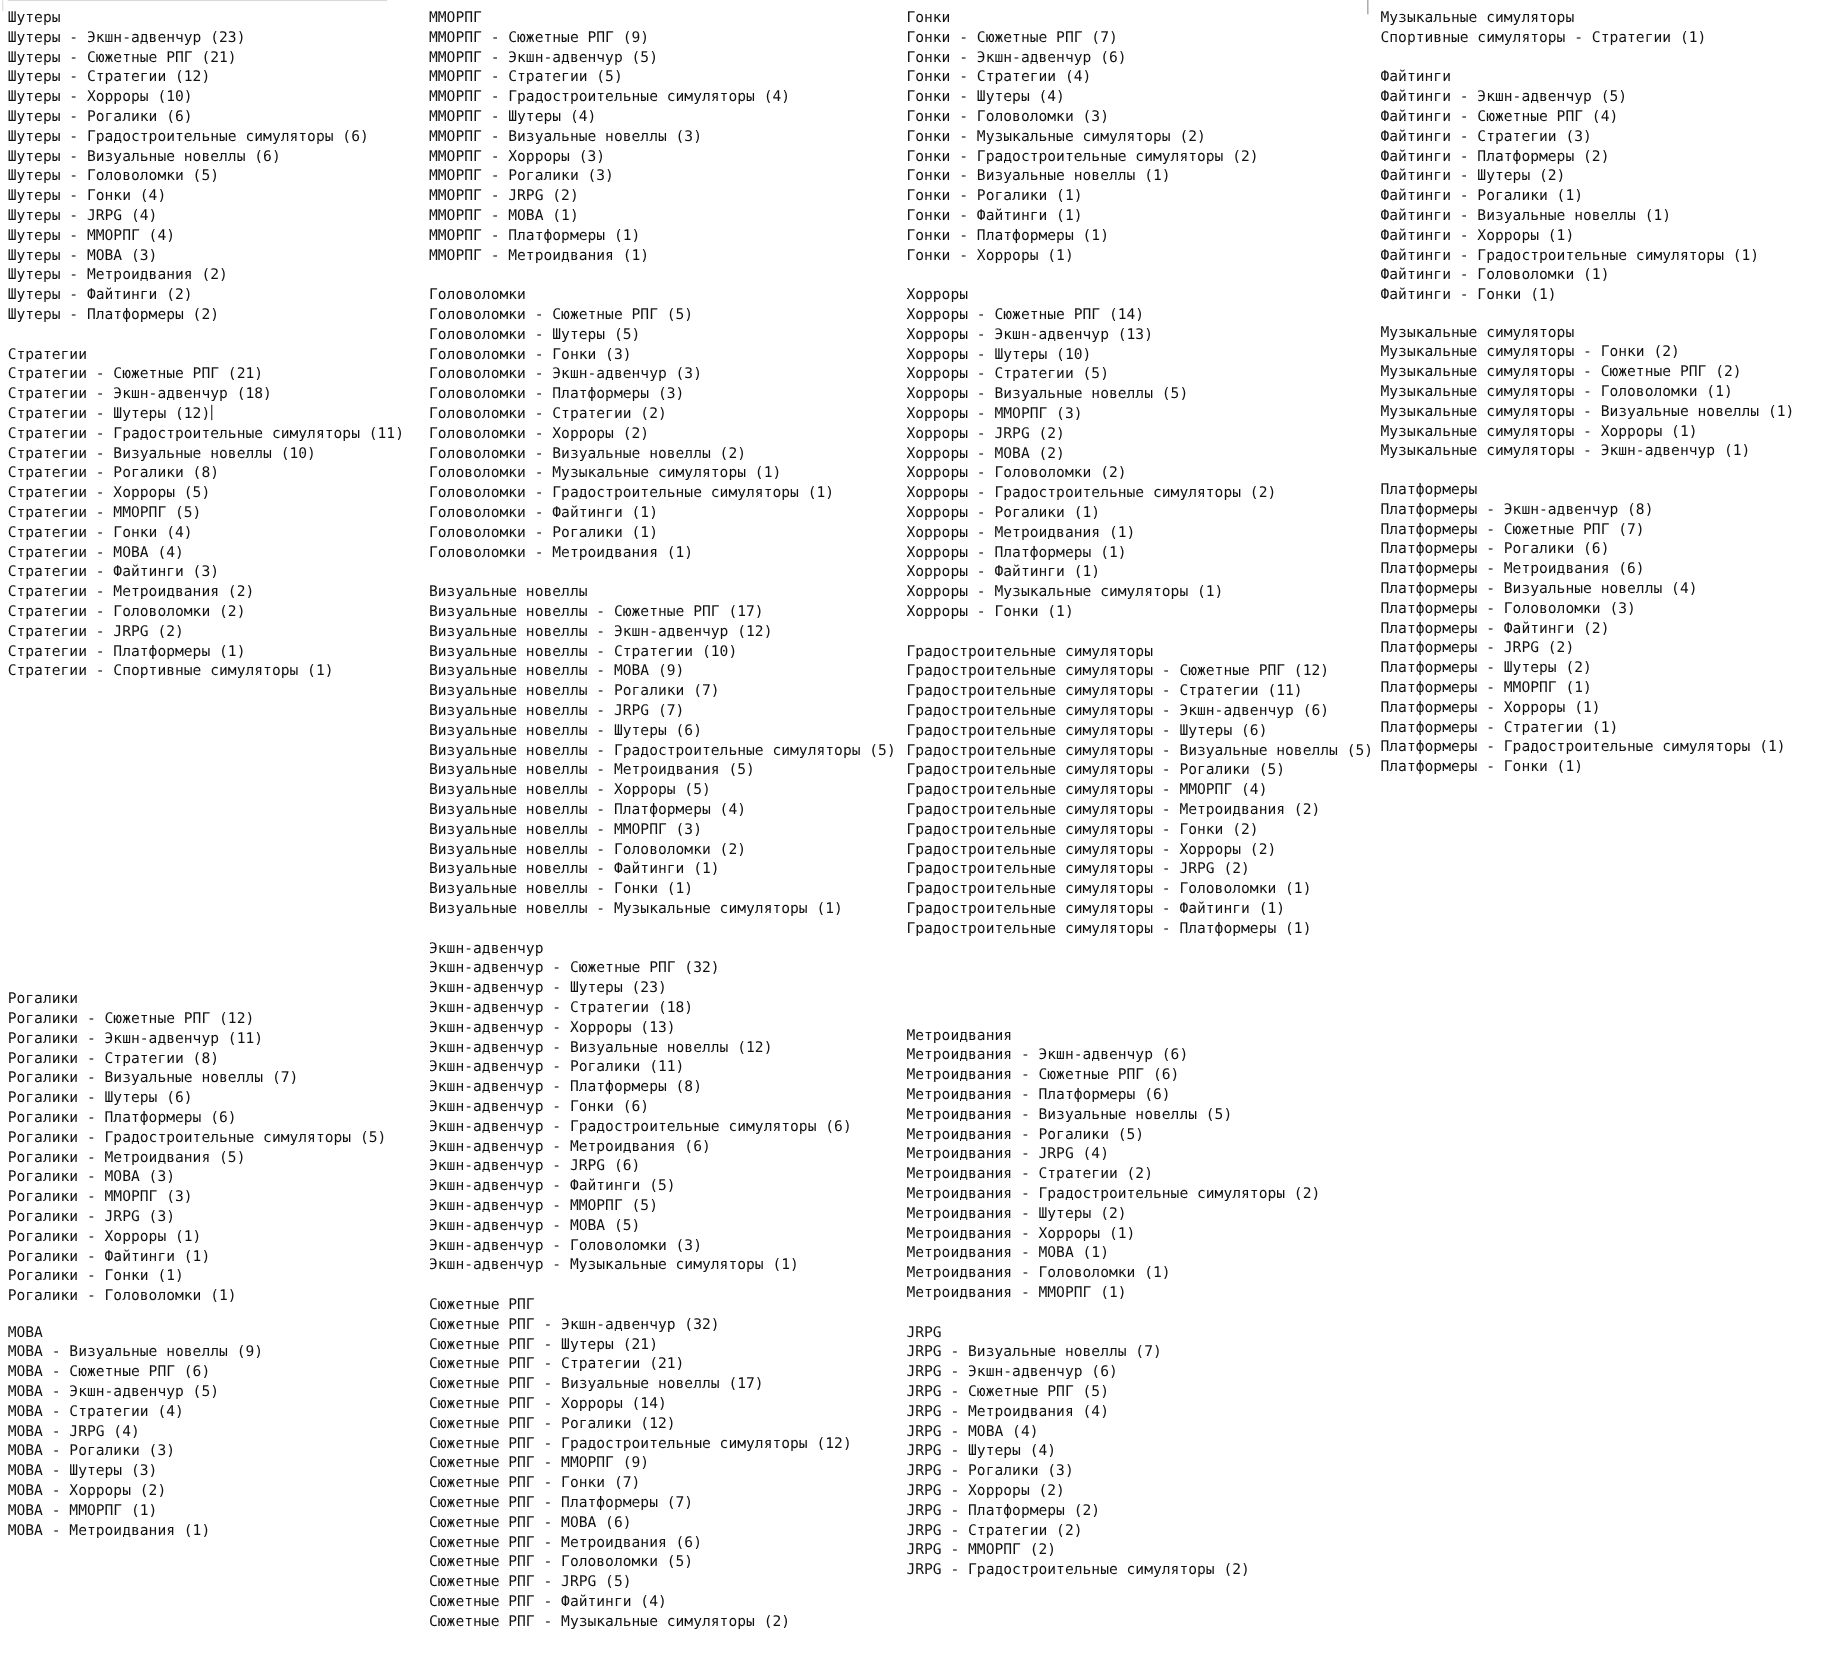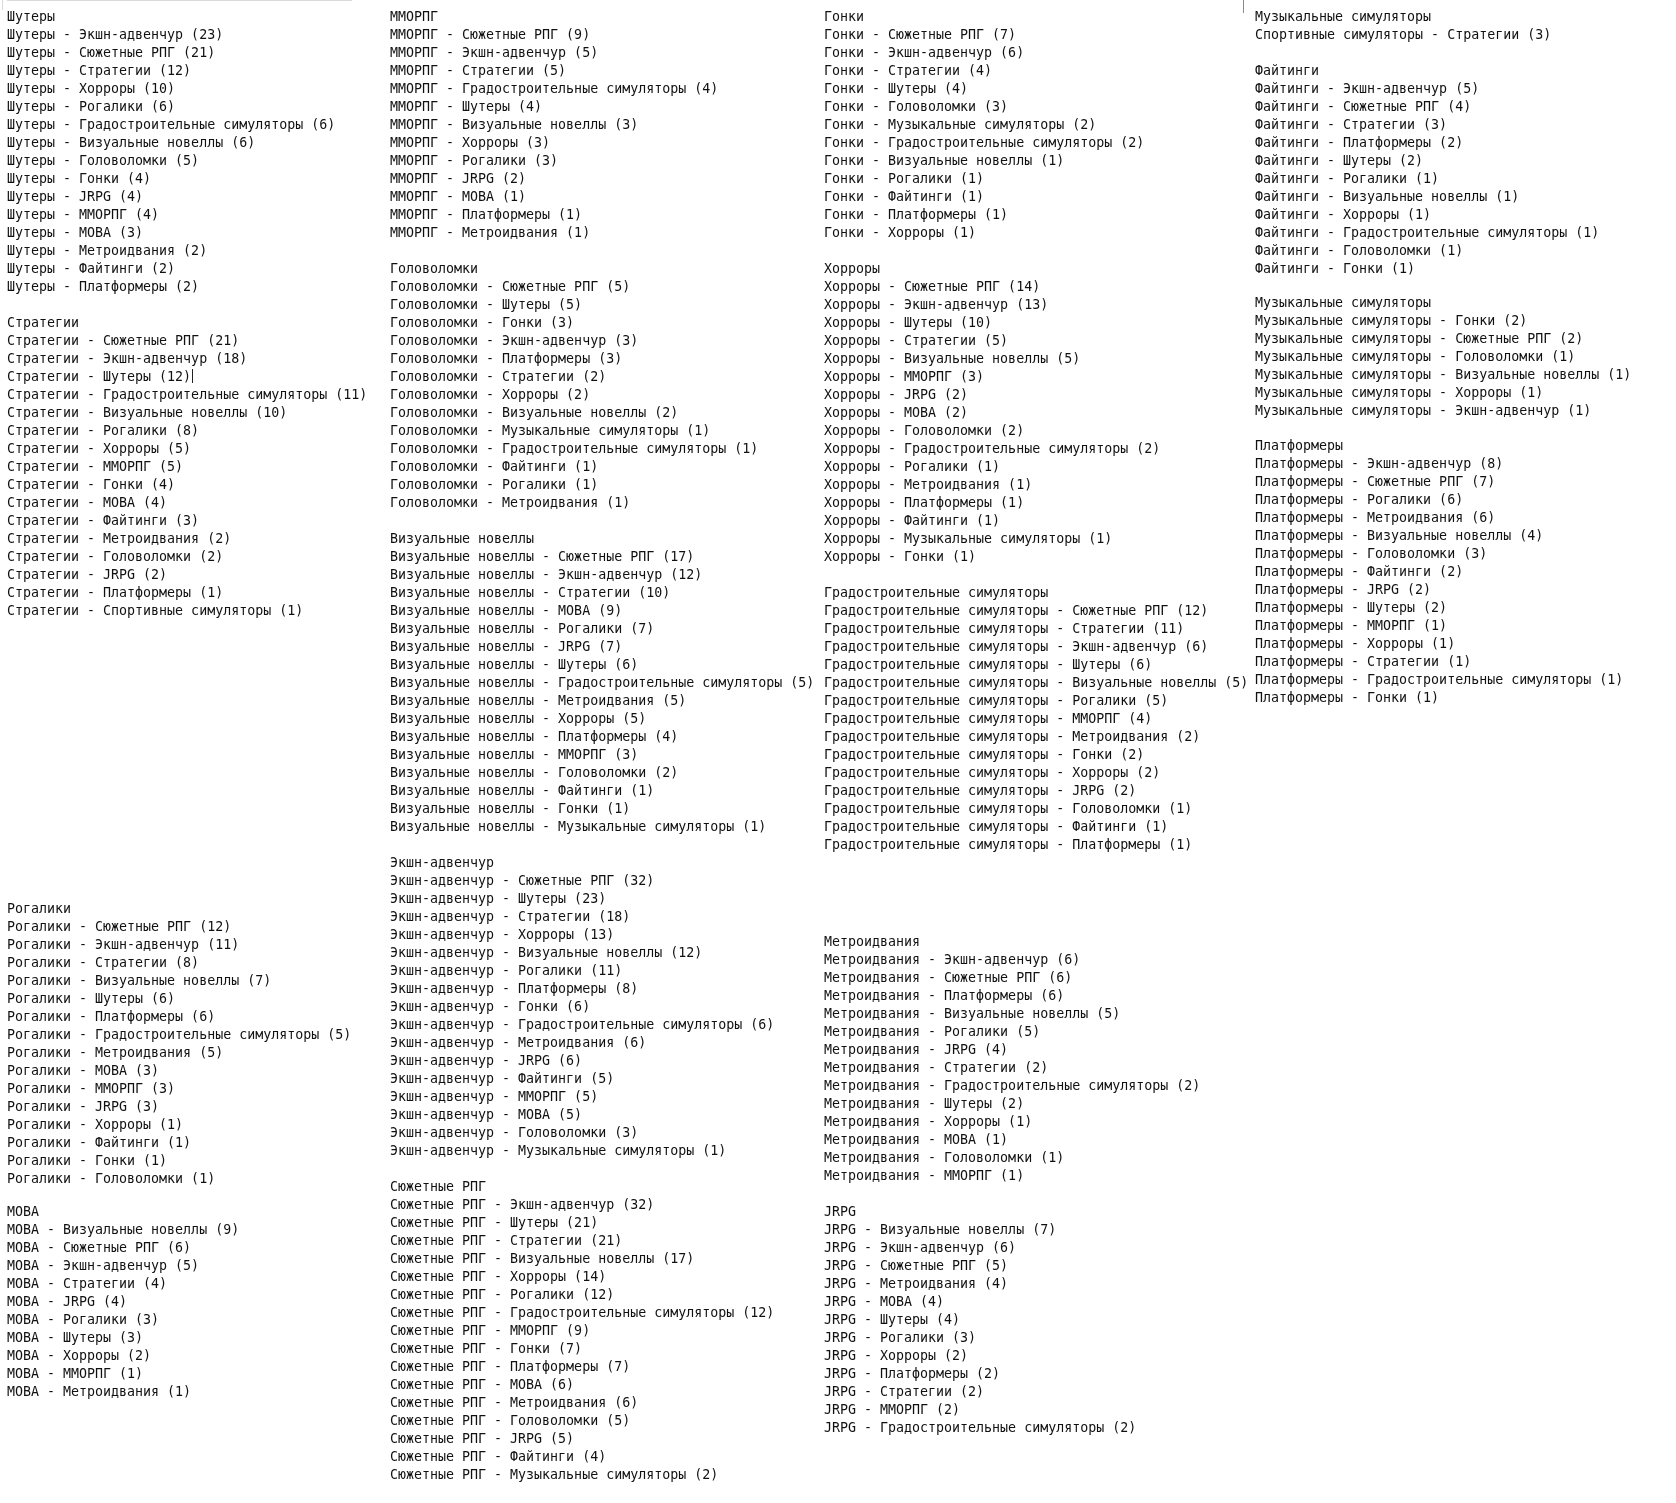--- a/index.html
+++ b/index.html
@@ -30,21 +30,21 @@
     <div class="section" style="left: 390px; top: 8px;"><div class="line section-header">ММОРПГ</div><div class="line">ММОРПГ - Сюжетные РПГ (9)</div><div class="line">ММОРПГ - Экшн-адвенчур (5)</div><div class="line">ММОРПГ - Стратегии (5)</div><div class="line">ММОРПГ - Градостроительные симуляторы (4)</div><div class="line">ММОРПГ - Шутеры (4)</div><div class="line">ММОРПГ - Визуальные новеллы (3)</div><div class="line">ММОРПГ - Хорроры (3)</div><div class="line">ММОРПГ - Рогалики (3)</div><div class="line">ММОРПГ - JRPG (2)</div><div class="line">ММОРПГ - MOBA (1)</div><div class="line">ММОРПГ - Платформеры (1)</div><div class="line">ММОРПГ - Метроидвания (1)</div></div>
     <div class="section" style="left: 390px; top: 260px;"><div class="line section-header">Головоломки</div><div class="line">Головоломки - Сюжетные РПГ (5)</div><div class="line">Головоломки - Шутеры (5)</div><div class="line">Головоломки - Гонки (3)</div><div class="line">Головоломки - Экшн-адвенчур (3)</div><div class="line">Головоломки - Платформеры (3)</div><div class="line">Головоломки - Стратегии (2)</div><div class="line">Головоломки - Хорроры (2)</div><div class="line">Головоломки - Визуальные новеллы (2)</div><div class="line">Головоломки - Музыкальные симуляторы (1)</div><div class="line">Головоломки - Градостроительные симуляторы (1)</div><div class="line">Головоломки - Файтинги (1)</div><div class="line">Головоломки - Рогалики (1)</div><div class="line">Головоломки - Метроидвания (1)</div></div>
     <div class="section" style="left: 390px; top: 530px;"><div class="line section-header">Визуальные новеллы</div><div class="line">Визуальные новеллы - Сюжетные РПГ (17)</div><div class="line">Визуальные новеллы - Экшн-адвенчур (12)</div><div class="line">Визуальные новеллы - Стратегии (10)</div><div class="line">Визуальные новеллы - MOBA (9)</div><div class="line">Визуальные новеллы - Рогалики (7)</div><div class="line">Визуальные новеллы - JRPG (7)</div><div class="line">Визуальные новеллы - Шутеры (6)</div><div class="line">Визуальные новеллы - Градостроительные симуляторы (5)</div><div class="line">Визуальные новеллы - Метроидвания (5)</div><div class="line">Визуальные новеллы - Хорроры (5)</div><div class="line">Визуальные новеллы - Платформеры (4)</div><div class="line">Визуальные новеллы - ММОРПГ (3)</div><div class="line">Визуальные новеллы - Головоломки (2)</div><div class="line">Визуальные новеллы - Файтинги (1)</div><div class="line">Визуальные новеллы - Гонки (1)</div><div class="line">Визуальные новеллы - Музыкальные симуляторы (1)</div></div>
     <div class="section" style="left: 390px; top: 854px;"><div class="line section-header">Экшн-адвенчур</div><div class="line">Экшн-адвенчур - Сюжетные РПГ (32)</div><div class="line">Экшн-адвенчур - Шутеры (23)</div><div class="line">Экшн-адвенчур - Стратегии (18)</div><div class="line">Экшн-адвенчур - Хорроры (13)</div><div class="line">Экшн-адвенчур - Визуальные новеллы (12)</div><div class="line">Экшн-адвенчур - Рогалики (11)</div><div class="line">Экшн-адвенчур - Платформеры (8)</div><div class="line">Экшн-адвенчур - Гонки (6)</div><div class="line">Экшн-адвенчур - Градостроительные симуляторы (6)</div><div class="line">Экшн-адвенчур - Метроидвания (6)</div><div class="line">Экшн-адвенчур - JRPG (6)</div><div class="line">Экшн-адвенчур - Файтинги (5)</div><div class="line">Экшн-адвенчур - ММОРПГ (5)</div><div class="line">Экшн-адвенчур - MOBA (5)</div><div class="line">Экшн-адвенчур - Головоломки (3)</div><div class="line">Экшн-адвенчур - Музыкальные симуляторы (1)</div></div>
     <div class="section" style="left: 390px; top: 1178px;"><div class="line section-header">Сюжетные РПГ</div><div class="line">Сюжетные РПГ - Экшн-адвенчур (32)</div><div class="line">Сюжетные РПГ - Шутеры (21)</div><div class="line">Сюжетные РПГ - Стратегии (21)</div><div class="line">Сюжетные РПГ - Визуальные новеллы (17)</div><div class="line">Сюжетные РПГ - Хорроры (14)</div><div class="line">Сюжетные РПГ - Рогалики (12)</div><div class="line">Сюжетные РПГ - Градостроительные симуляторы (12)</div><div class="line">Сюжетные РПГ - ММОРПГ (9)</div><div class="line">Сюжетные РПГ - Гонки (7)</div><div class="line">Сюжетные РПГ - Платформеры (7)</div><div class="line">Сюжетные РПГ - MOBA (6)</div><div class="line">Сюжетные РПГ - Метроидвания (6)</div><div class="line">Сюжетные РПГ - Головоломки (5)</div><div class="line">Сюжетные РПГ - JRPG (5)</div><div class="line">Сюжетные РПГ - Файтинги (4)</div><div class="line">Сюжетные РПГ - Музыкальные симуляторы (2)</div></div>
     <div class="section" style="left: 824px; top: 8px;"><div class="line section-header">Гонки</div><div class="line">Гонки - Сюжетные РПГ (7)</div><div class="line">Гонки - Экшн-адвенчур (6)</div><div class="line">Гонки - Стратегии (4)</div><div class="line">Гонки - Шутеры (4)</div><div class="line">Гонки - Головоломки (3)</div><div class="line">Гонки - Музыкальные симуляторы (2)</div><div class="line">Гонки - Градостроительные симуляторы (2)</div><div class="line">Гонки - Визуальные новеллы (1)</div><div class="line">Гонки - Рогалики (1)</div><div class="line">Гонки - Файтинги (1)</div><div class="line">Гонки - Платформеры (1)</div><div class="line">Гонки - Хорроры (1)</div></div>
     <div class="section" style="left: 824px; top: 260px;"><div class="line section-header">Хорроры</div><div class="line">Хорроры - Сюжетные РПГ (14)</div><div class="line">Хорроры - Экшн-адвенчур (13)</div><div class="line">Хорроры - Шутеры (10)</div><div class="line">Хорроры - Стратегии (5)</div><div class="line">Хорроры - Визуальные новеллы (5)</div><div class="line">Хорроры - ММОРПГ (3)</div><div class="line">Хорроры - JRPG (2)</div><div class="line">Хорроры - MOBA (2)</div><div class="line">Хорроры - Головоломки (2)</div><div class="line">Хорроры - Градостроительные симуляторы (2)</div><div class="line">Хорроры - Рогалики (1)</div><div class="line">Хорроры - Метроидвания (1)</div><div class="line">Хорроры - Платформеры (1)</div><div class="line">Хорроры - Файтинги (1)</div><div class="line">Хорроры - Музыкальные симуляторы (1)</div><div class="line">Хорроры - Гонки (1)</div></div>
     <div class="section" style="left: 824px; top: 584px;"><div class="line section-header">Градостроительные симуляторы</div><div class="line">Градостроительные симуляторы - Сюжетные РПГ (12)</div><div class="line">Градостроительные симуляторы - Стратегии (11)</div><div class="line">Градостроительные симуляторы - Экшн-адвенчур (6)</div><div class="line">Градостроительные симуляторы - Шутеры (6)</div><div class="line">Градостроительные симуляторы - Визуальные новеллы (5)</div><div class="line">Градостроительные симуляторы - Рогалики (5)</div><div class="line">Градостроительные симуляторы - ММОРПГ (4)</div><div class="line">Градостроительные симуляторы - Метроидвания (2)</div><div class="line">Градостроительные симуляторы - Гонки (2)</div><div class="line">Градостроительные симуляторы - Хорроры (2)</div><div class="line">Градостроительные симуляторы - JRPG (2)</div><div class="line">Градостроительные симуляторы - Головоломки (1)</div><div class="line">Градостроительные симуляторы - Файтинги (1)</div><div class="line">Градостроительные симуляторы - Платформеры (1)</div></div>
     <div class="section" style="left: 824px; top: 933px;"><div class="line section-header">Метроидвания</div><div class="line">Метроидвания - Экшн-адвенчур (6)</div><div class="line">Метроидвания - Сюжетные РПГ (6)</div><div class="line">Метроидвания - Платформеры (6)</div><div class="line">Метроидвания - Визуальные новеллы (5)</div><div class="line">Метроидвания - Рогалики (5)</div><div class="line">Метроидвания - JRPG (4)</div><div class="line">Метроидвания - Стратегии (2)</div><div class="line">Метроидвания - Градостроительные симуляторы (2)</div><div class="line">Метроидвания - Шутеры (2)</div><div class="line">Метроидвания - Хорроры (1)</div><div class="line">Метроидвания - MOBA (1)</div><div class="line">Метроидвания - Головоломки (1)</div><div class="line">Метроидвания - ММОРПГ (1)</div></div>
     <div class="section" style="left: 824px; top: 1203px;"><div class="line section-header">JRPG</div><div class="line">JRPG - Визуальные новеллы (7)</div><div class="line">JRPG - Экшн-адвенчур (6)</div><div class="line">JRPG - Сюжетные РПГ (5)</div><div class="line">JRPG - Метроидвания (4)</div><div class="line">JRPG - MOBA (4)</div><div class="line">JRPG - Шутеры (4)</div><div class="line">JRPG - Рогалики (3)</div><div class="line">JRPG - Хорроры (2)</div><div class="line">JRPG - Платформеры (2)</div><div class="line">JRPG - Стратегии (2)</div><div class="line">JRPG - ММОРПГ (2)</div><div class="line">JRPG - Градостроительные симуляторы (2)</div></div>
-    <div class="section" style="left: 1255px; top: 8px;"><div class="line section-header">Музыкальные симуляторы</div><div class="line">Спортивные симуляторы - Стратегии (3)</div></div>
+    <div class="section" style="left: 1255px; top: 8px;"><div class="line section-header">Музыкальные симуляторы</div><div class="line">Спортивные симуляторы - Стратегии (1)</div></div>
     <div class="section" style="left: 1255px; top: 62px;"><div class="line section-header">Файтинги</div><div class="line">Файтинги - Экшн-адвенчур (5)</div><div class="line">Файтинги - Сюжетные РПГ (4)</div><div class="line">Файтинги - Стратегии (3)</div><div class="line">Файтинги - Платформеры (2)</div><div class="line">Файтинги - Шутеры (2)</div><div class="line">Файтинги - Рогалики (1)</div><div class="line">Файтинги - Визуальные новеллы (1)</div><div class="line">Файтинги - Хорроры (1)</div><div class="line">Файтинги - Градостроительные симуляторы (1)</div><div class="line">Файтинги - Головоломки (1)</div><div class="line">Файтинги - Гонки (1)</div></div>
     <div class="section" style="left: 1255px; top: 294px;"><div class="line section-header">Музыкальные симуляторы</div><div class="line">Музыкальные симуляторы - Гонки (2)</div><div class="line">Музыкальные симуляторы - Сюжетные РПГ (2)</div><div class="line">Музыкальные симуляторы - Головоломки (1)</div><div class="line">Музыкальные симуляторы - Визуальные новеллы (1)</div><div class="line">Музыкальные симуляторы - Хорроры (1)</div><div class="line">Музыкальные симуляторы - Экшн-адвенчур (1)</div></div>
     <div class="section" style="left: 1255px; top: 437px;"><div class="line section-header">Платформеры</div><div class="line">Платформеры - Экшн-адвенчур (8)</div><div class="line">Платформеры - Сюжетные РПГ (7)</div><div class="line">Платформеры - Рогалики (6)</div><div class="line">Платформеры - Метроидвания (6)</div><div class="line">Платформеры - Визуальные новеллы (4)</div><div class="line">Платформеры - Головоломки (3)</div><div class="line">Платформеры - Файтинги (2)</div><div class="line">Платформеры - JRPG (2)</div><div class="line">Платформеры - Шутеры (2)</div><div class="line">Платформеры - ММОРПГ (1)</div><div class="line">Платформеры - Хорроры (1)</div><div class="line">Платформеры - Стратегии (1)</div><div class="line">Платформеры - Градостроительные симуляторы (1)</div><div class="line">Платформеры - Гонки (1)</div></div>
   </div>
 
 <div class="artifact hline-top"></div>
 <div class="artifact vline-left"></div>
 <div class="artifact vtick-col4"></div>
 
 </body></html>

